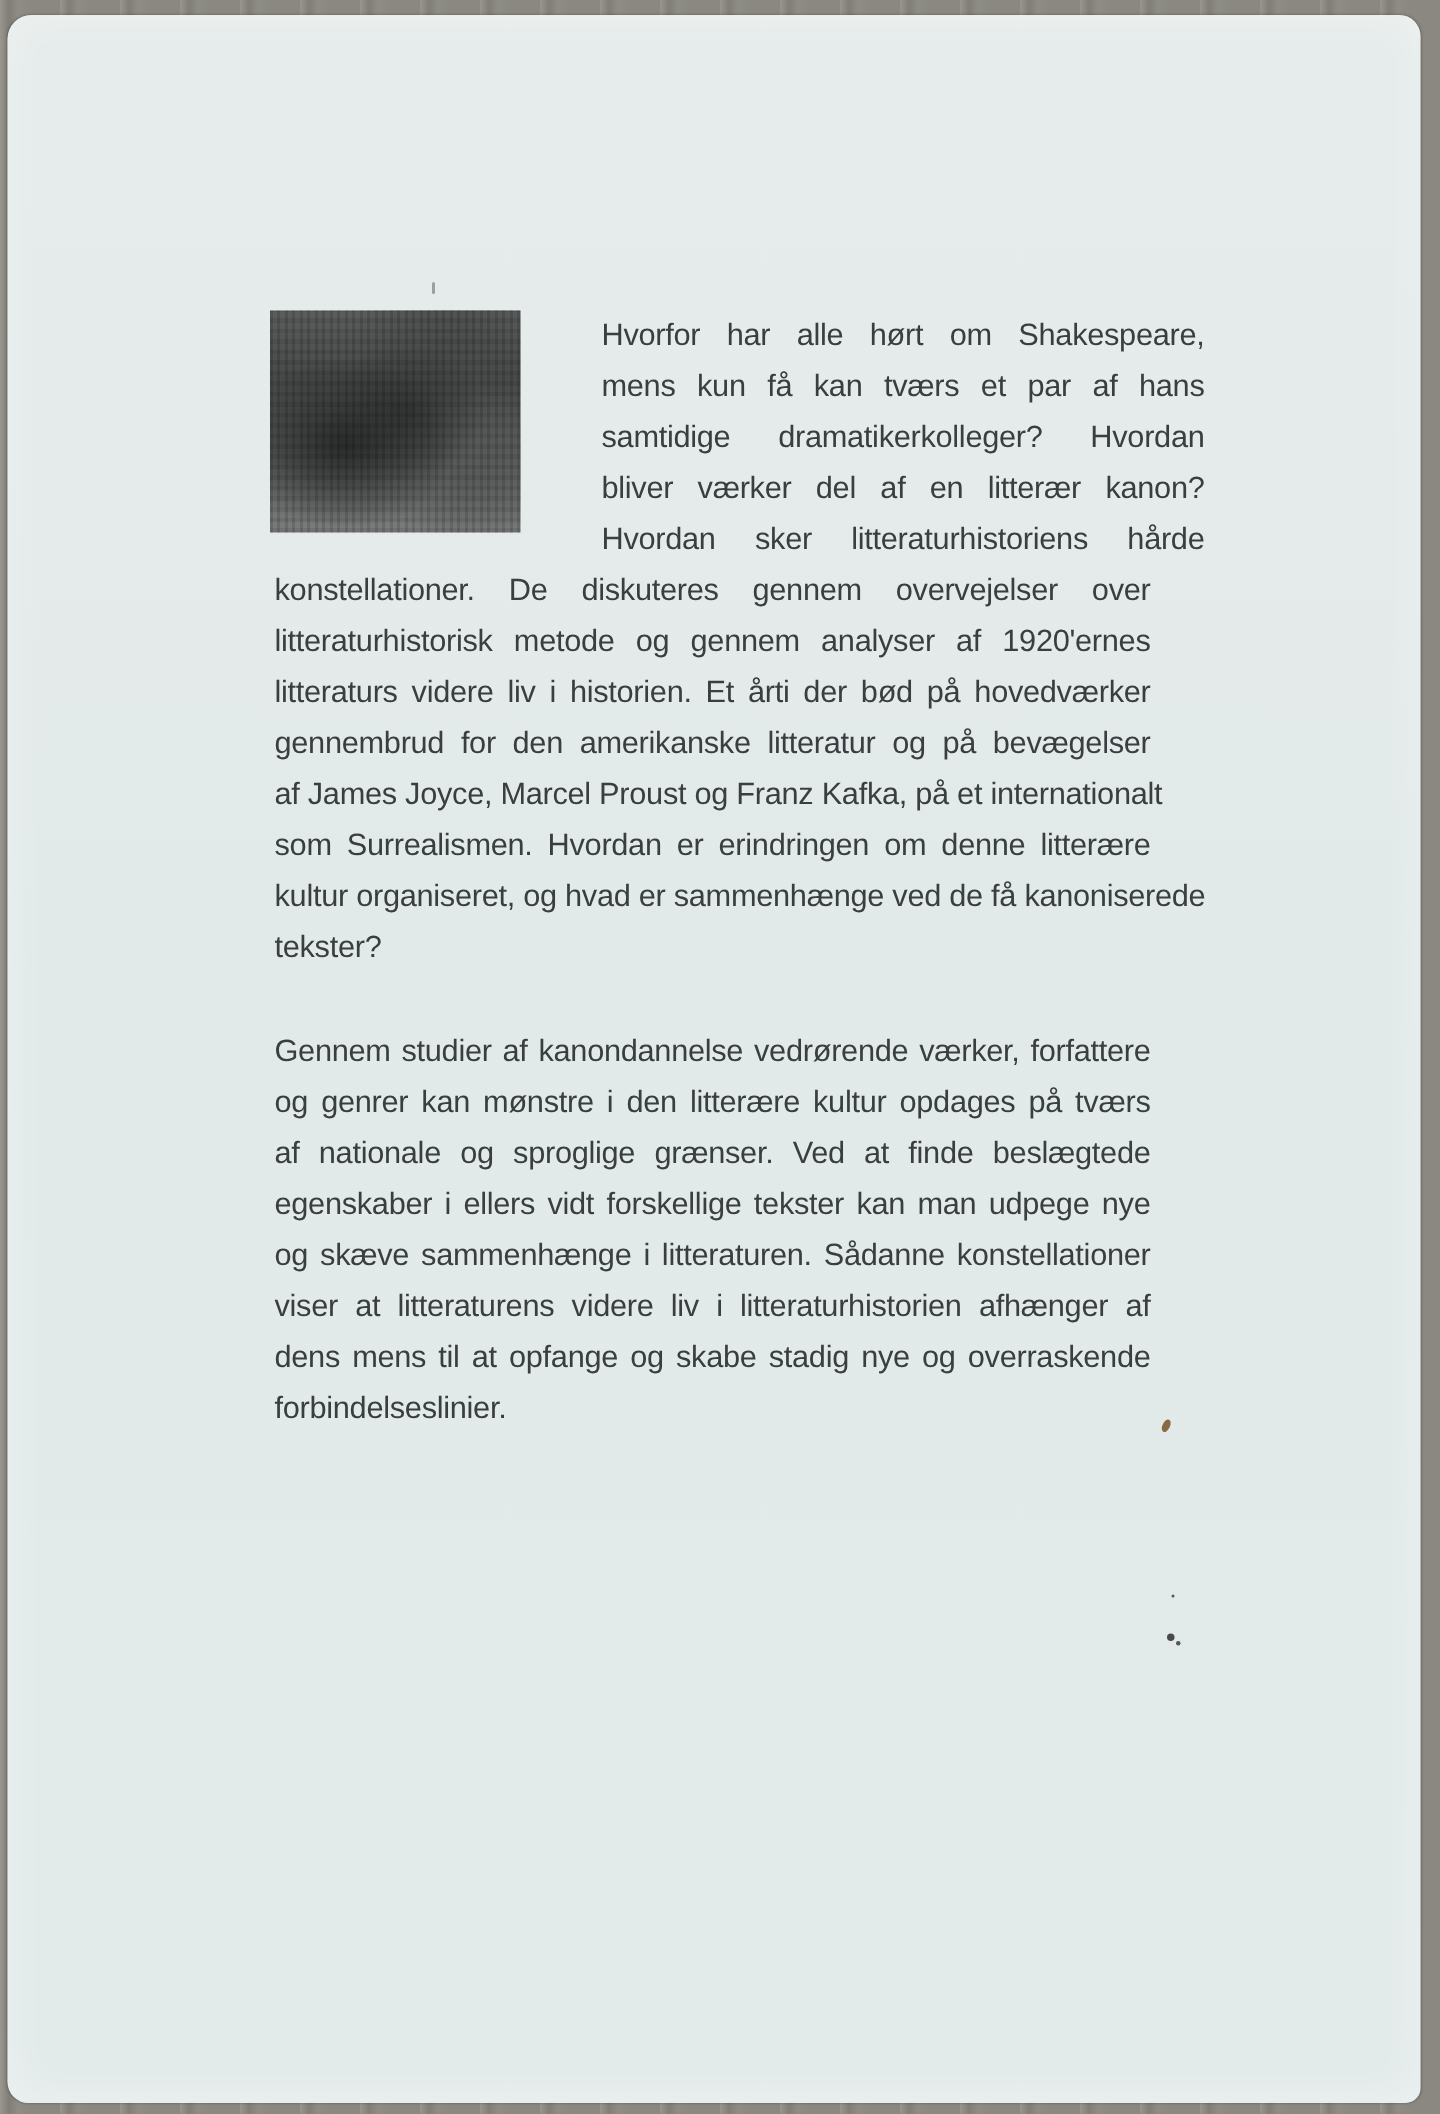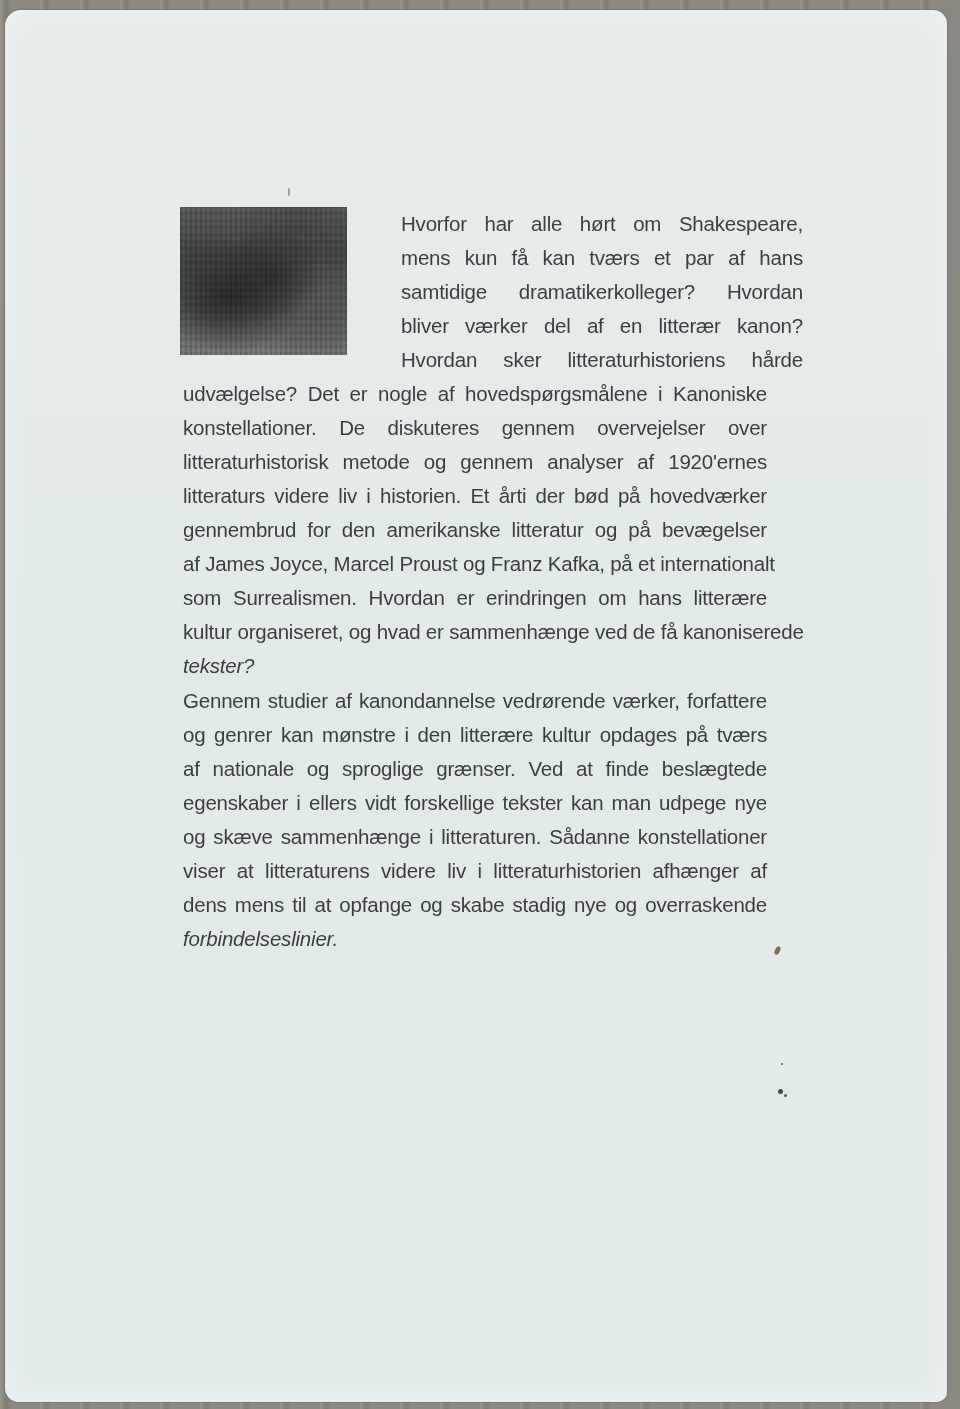--- a/index.html
+++ b/index.html
@@ -64,21 +64,20 @@
       text-align: justify;
     }
     .line {
       display: block;
       white-space: nowrap;
       text-align-last: justify;
       text-align: justify;
     }
     .line.last {
       text-align-last: left;
-      font-style: italic;
     }
     .p1-indented {
       left: 377px;
       top: 207px;
       width: 402px;
       margin-left: 24px;
     }
     .p1-full {
       left: 183px;
       top: 377px;
@@ -118,27 +117,26 @@
 
 <div class="text-block p1-indented">
   <span class="line">Hvorfor har alle hørt om Shakespeare,</span>
   <span class="line">mens kun få kan tværs et par af hans</span>
   <span class="line">samtidige dramatikerkolleger? Hvordan</span>
   <span class="line">bliver værker del af en litterær kanon?</span>
   <span class="line">Hvordan sker litteraturhistoriens hårde</span>
 </div>
 
 <div class="text-block p1-full">
-  <span class="line">udvælgelse? Det er nogle af hovedspørgsmålene i Kanoniske</span>
   <span class="line">konstellationer. De diskuteres gennem overvejelser over</span>
   <span class="line">litteraturhistorisk metode og gennem analyser af 1920'ernes</span>
   <span class="line">litteraturs videre liv i historien. Et årti der bød på hovedværker</span>
   <span class="line">gennembrud for den amerikanske litteratur og på bevægelser</span>
   <span class="line">af James Joyce, Marcel Proust og Franz Kafka, på et internationalt</span>
-  <span class="line">som Surrealismen. Hvordan er erindringen om hans litterære</span>
+  <span class="line">som Surrealismen. Hvordan er erindringen om denne litterære</span>
   <span class="line">kultur organiseret, og hvad er sammenhænge ved de få kanoniserede</span>
   <span class="line last">tekster?</span>
 </div>
 
 <div class="text-block p2">
   <span class="line">Gennem studier af kanondannelse vedrørende værker, forfattere</span>
   <span class="line">og genrer kan mønstre i den litterære kultur opdages på tværs</span>
   <span class="line">af nationale og sproglige grænser. Ved at finde beslægtede</span>
   <span class="line">egenskaber i ellers vidt forskellige tekster kan man udpege nye</span>
   <span class="line">og skæve sammenhænge i litteraturen. Sådanne konstellationer</span>

